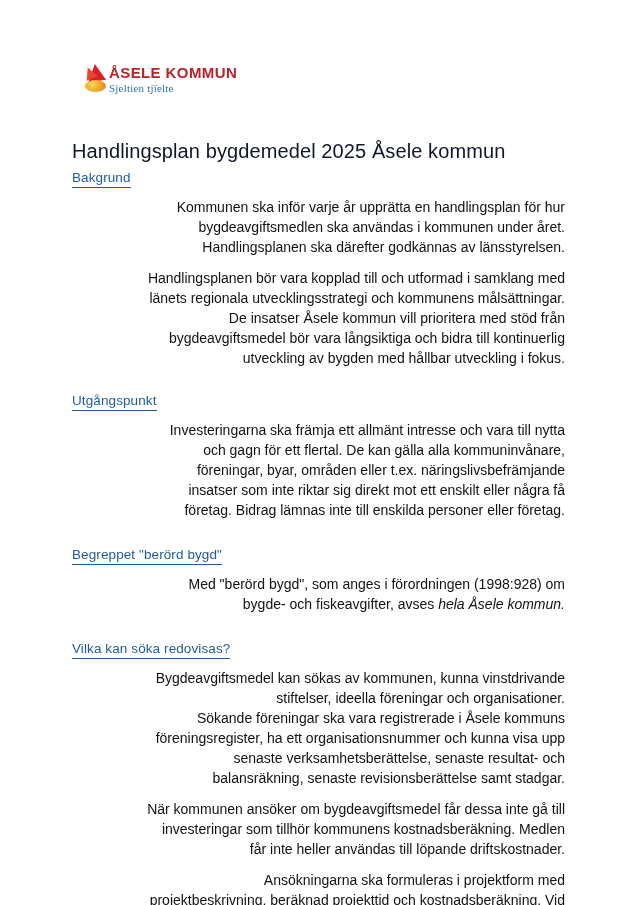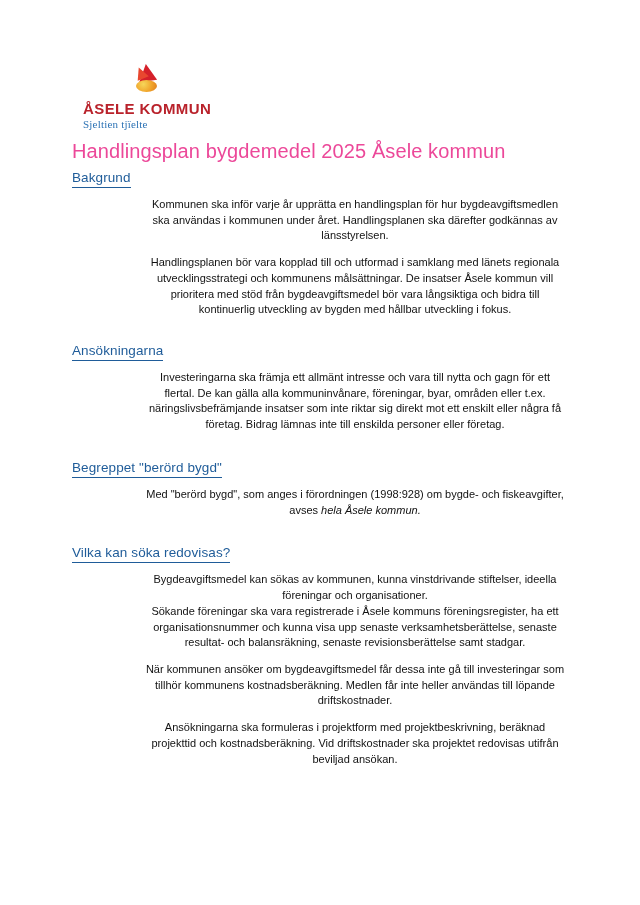--- a/index.html
+++ b/index.html
@@ -22,22 +22,20 @@
     overflow: hidden;
   }
 
   
   .logo-block {
     position: absolute;
     left: 83px;
     top: 64px;
     display: flex;
     align-items: center;
-    gap: 7px;
-    flex-direction: column;
   }
   .logo-mark {
     position: relative;
     width: 26px;
     height: 30px;
     flex: 0 0 auto;
   }
   .logo-mark .flame {
     position: absolute;
     left: 4px;
@@ -86,21 +84,21 @@
     font-family: Liberation Serif, serif;
   }
 
   
   .doc-title {
     position: absolute;
     left: 72px;
     top: 127px;
     width: 500px;
     font-size: 20px;
-    color: #ec4899;
+    color: #0f172a;
     font-weight: normal;
     letter-spacing: 0.1px;
   }
 
   .content {
     position: absolute;
     left: 72px;
     top: 168px;
     width: 500px;
   }
@@ -112,25 +110,25 @@
     margin: 0 0 9px 0;
     padding: 0 0 2px 0;
     display: inline-block;
     border-bottom: 1px solid #1f5c99;
     letter-spacing: 0.1px;
   }
   .section-wrap { margin-bottom: 11px; }
 
   .para {
     margin: 0 0 11px 73px;
-    font-size: 11px;
+    font-size: 14px;
     line-height: 1.43;
     color: #111111;
     max-width: 420px;
-    text-align: center;
+    text-align: right;
   }
   .para:last-child { margin-bottom: 0; }
   .para.nogap { margin-bottom: 0; }
   .para em { font-style: italic; }
 
   .block-gap-1 { height: 12px; }
   .block-gap-2 { height: 14px; }
 </style>
 </head>
 <body>
@@ -155,21 +153,21 @@
 
     <div class="section-wrap">
       <h2 class="section">Bakgrund</h2>
       <p class="para">Kommunen ska inför varje år upprätta en handlingsplan för hur bygdeavgiftsmedlen ska användas i kommunen under året. Handlingsplanen ska därefter godkännas av länsstyrelsen.</p>
       <p class="para">Handlingsplanen bör vara kopplad till och utformad i samklang med länets regionala utvecklingsstrategi och kommunens målsättningar. De insatser Åsele kommun vill prioritera med stöd från bygdeavgiftsmedel bör vara långsiktiga och bidra till kontinuerlig utveckling av bygden med hållbar utveckling i fokus.</p>
     </div>
 
     <div class="block-gap-1"></div>
 
     <div class="section-wrap">
-      <h2 class="section">Ansökningarna</h2>
+      <h2 class="section">Utgångspunkt</h2>
       <p class="para nogap">Investeringarna ska främja ett allmänt intresse och vara till nytta och gagn för ett flertal. De kan gälla alla kommuninvånare, föreningar, byar, områden eller t.ex. näringslivsbefrämjande insatser som inte riktar sig direkt mot ett enskilt eller några få företag. Bidrag lämnas inte till enskilda personer eller företag.</p>
     </div>
 
     <div class="block-gap-2"></div>
 
     <div class="section-wrap">
       <h2 class="section">Begreppet "berörd bygd"</h2>
       <p class="para nogap">Med "berörd bygd", som anges i förordningen (1998:928) om bygde- och fiskeavgifter, avses <em>hela Åsele kommun.</em></p>
     </div>
 

